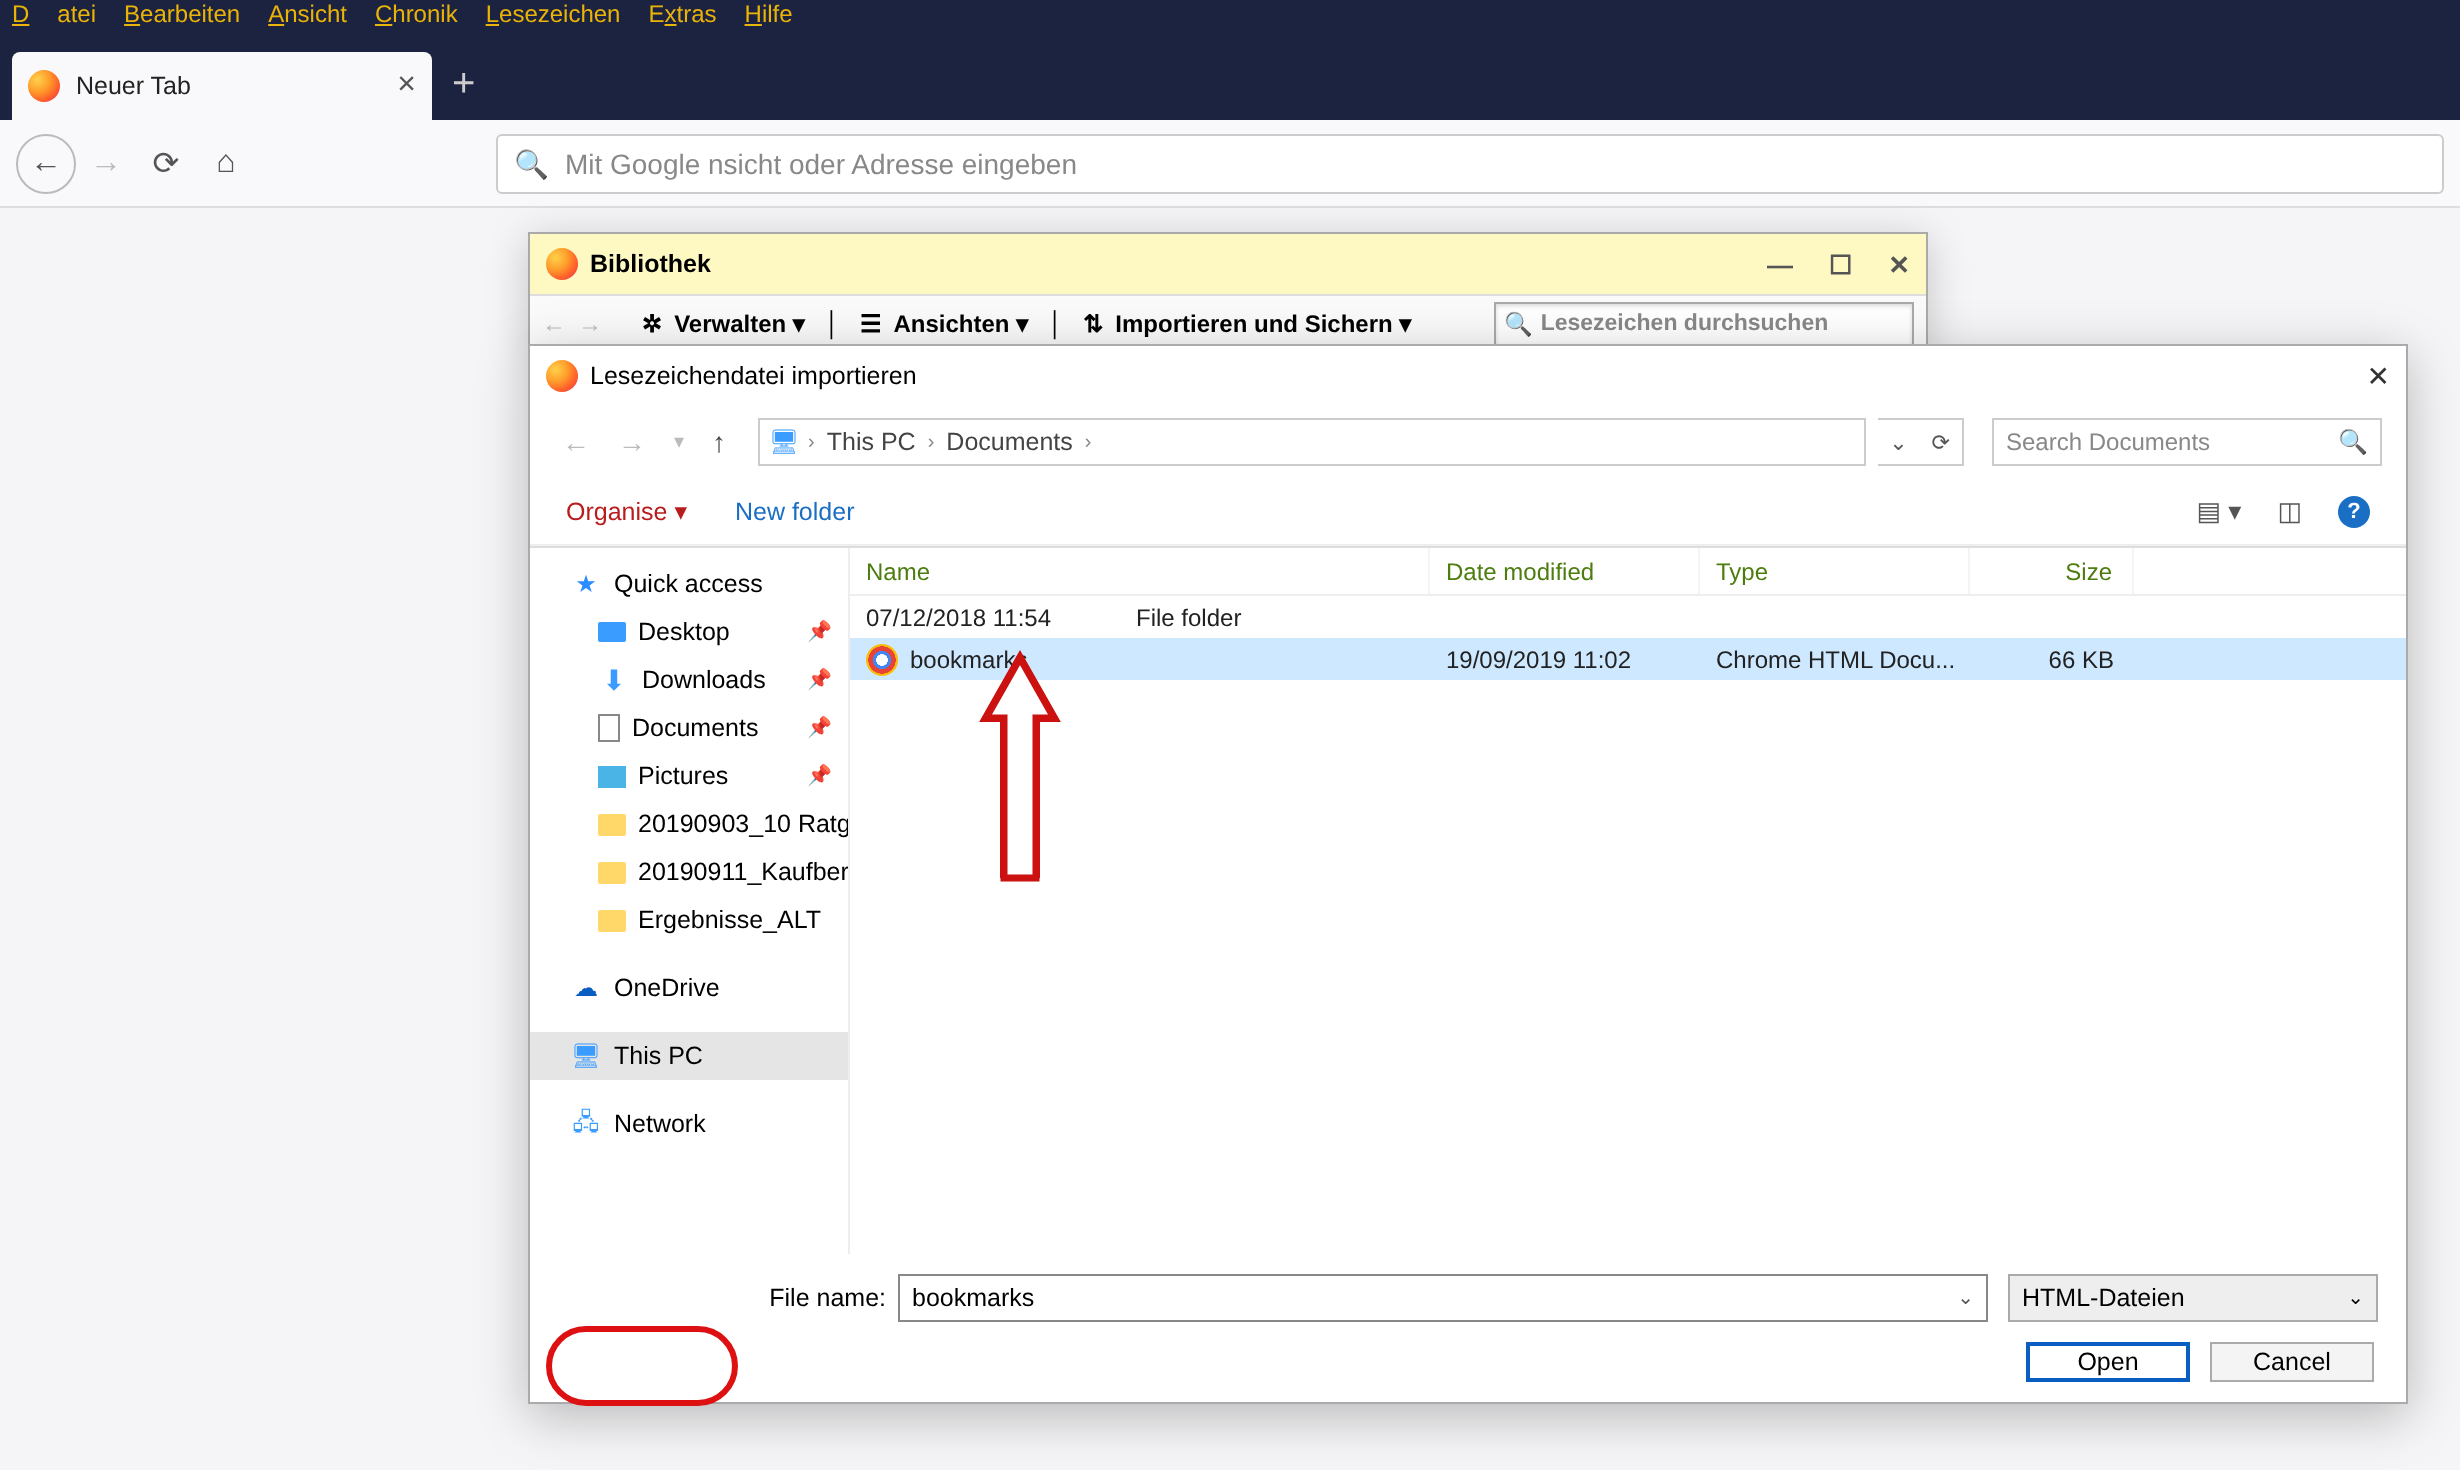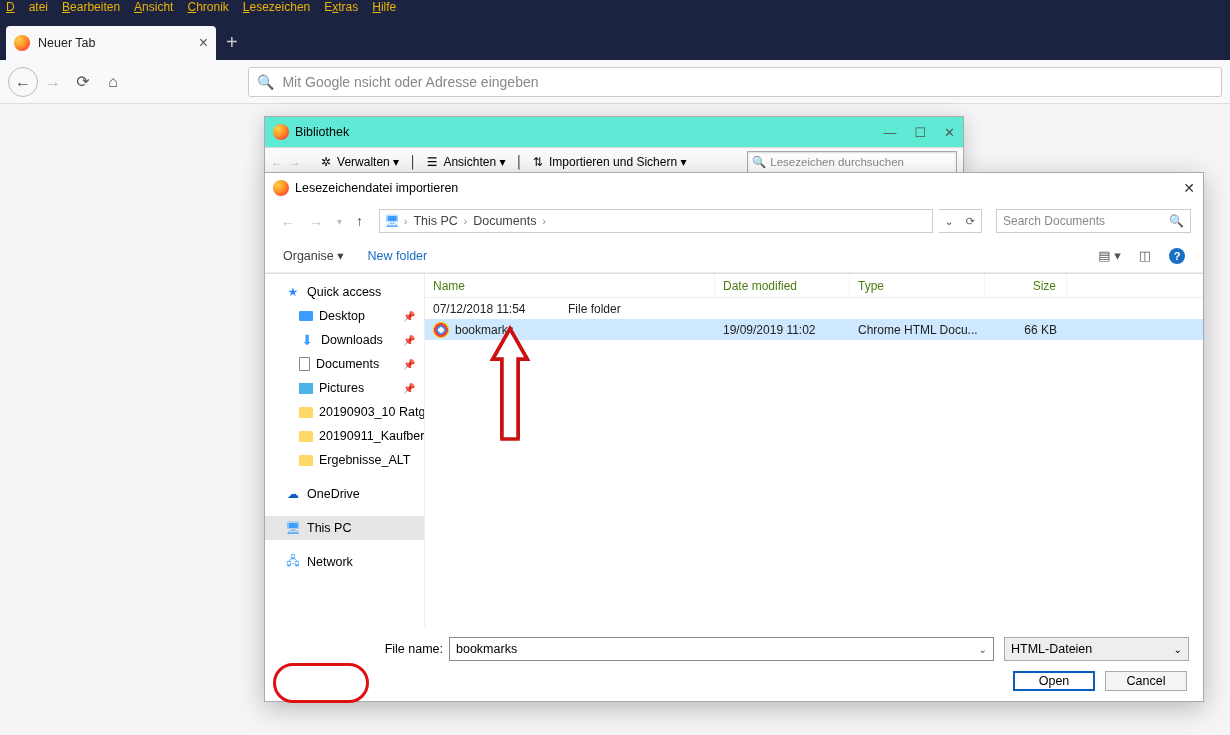--- a/index.html
+++ b/index.html
@@ -19,21 +19,21 @@
 .navrow { background: #f9f9fb; height: 44px; border-bottom: 1px solid #ddd; display: flex; align-items: center; padding: 0 8px; }
 .navbtn { width: 30px; height: 30px; display:flex; align-items:center; justify-content:center; color:#555; font-size:16px; }
 .navbtn.circle { border:1px solid #bbb; border-radius:50%; }
 .searchbox { flex:1; margin-left: 120px; height:30px; border:1px solid #ccc; border-radius:3px; background:#fff; display:flex; align-items:center; padding:0 8px; color:#888; font-size:14px; }
 .searchbox .mag { margin-right:8px; color:#888; }
 
 .content-bg { background:#f5f5f7; position:absolute; top:104px; left:0; right:0; bottom:0; }
 .bgtext { position:absolute; right:60px; top:150px; font-size:38px; color:#2a5db0; font-weight:300; font-family: Georgia, serif; }
 
 
-.libdlg { position:absolute; left:264px; top:116px; width:700px; background:#5eead4; border:1px solid #aaa; box-shadow: 0 4px 20px rgba(0,0,0,.2); }
+.libdlg { position:absolute; left:264px; top:116px; width:700px; background:#fef9c3; border:1px solid #aaa; box-shadow: 0 4px 20px rgba(0,0,0,.2); font-weight: bold; }
 .libdlg .titlebar { height:30px; display:flex; align-items:center; padding:0 8px; font-size:12.5px; }
 .libdlg .titlebar .ff-icon { width:16px; height:16px; margin-right:6px; }
 .libdlg .winbtns { margin-left:auto; display:flex; gap:18px; color:#555; font-size:13px; }
 .libdlg .toolbar { height:30px; background:#fafafa; border-top:1px solid #ddd; border-bottom:1px solid #ddd; display:flex; align-items:center; font-size:12px; padding:0 6px; gap:6px; }
 .libdlg .toolbar .sep { margin:0 4px; }
 .libdlg .toolbar .libsrch { margin-left:auto; width:210px; height:22px; border:1px solid #aaa; background:#fff; display:flex; align-items:center; padding:0 4px; color:#888; font-size:11.5px; box-shadow: inset 0 1px 2px rgba(0,0,0,.15); }
 
 
 .filedlg { position:absolute; left:264px; top:172px; width:940px; height:530px; background:#fff; border:1px solid #aaa; box-shadow: 0 6px 24px rgba(0,0,0,.25); display:flex; flex-direction:column; }
 .filedlg .titlebar { height:30px; display:flex; align-items:center; padding:0 8px; font-size:12.5px; }
@@ -45,21 +45,21 @@
 .addrrow .navbtnsm.active { color:#444; }
 .addrrow .pathbox { flex:1; height:24px; border:1px solid #ccc; display:flex; align-items:center; padding:0 4px; gap:4px; font-size:12.5px; margin-left:6px; }
 .addrrow .pathbox .crumb { padding:0 2px; }
 .addrrow .pathbox .sep { color:#888; font-size:10px; }
 .addrrow .pathctrls { display:flex; align-items:center; border:1px solid #ccc; border-left:none; height:24px; }
 .addrrow .pathctrls span { padding:0 6px; color:#555; font-size:11px; }
 .addrrow .docsrch { width:195px; height:24px; border:1px solid #ccc; margin-left:8px; display:flex; align-items:center; padding:0 6px; color:#888; font-size:12px; }
 .addrrow .docsrch .mag { margin-left:auto; color:#888; }
 
 .toolrow { height:34px; display:flex; align-items:center; padding:0 18px; font-size:12.5px; border-bottom:1px solid #eee; }
-.toolrow .org { color:#404040; margin-right:24px; }
+.toolrow .org { color:#b91c1c; margin-right:24px; }
 .toolrow .newf { color:#1a6fc4; }
 .toolrow .right { margin-left:auto; display:flex; align-items:center; gap:18px; color:#555; font-size:13px; }
 .toolrow .helpq { background:#1a6fc4; color:#fff; width:16px; height:16px; border-radius:50%; font-size:11px; display:flex; align-items:center; justify-content:center; font-weight:bold; }
 
 .fbody { flex:1; display:flex; overflow:hidden; border-top:1px solid #ddd; }
 
 .navpane { width:160px; border-right:1px solid #eee; padding:6px 0; font-size:12.5px; overflow:hidden; }
 .navpane .item { height:24px; display:flex; align-items:center; padding-left:20px; gap:6px; white-space:nowrap; }
 .navpane .item.sub { padding-left:34px; }
 .navpane .item.sel { background:#e5e5e5; }

